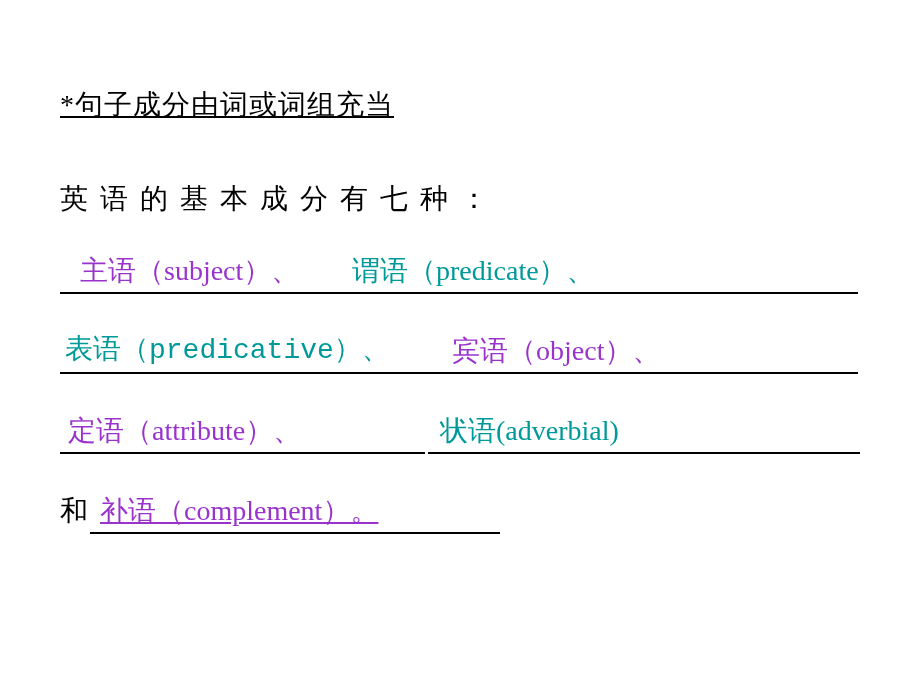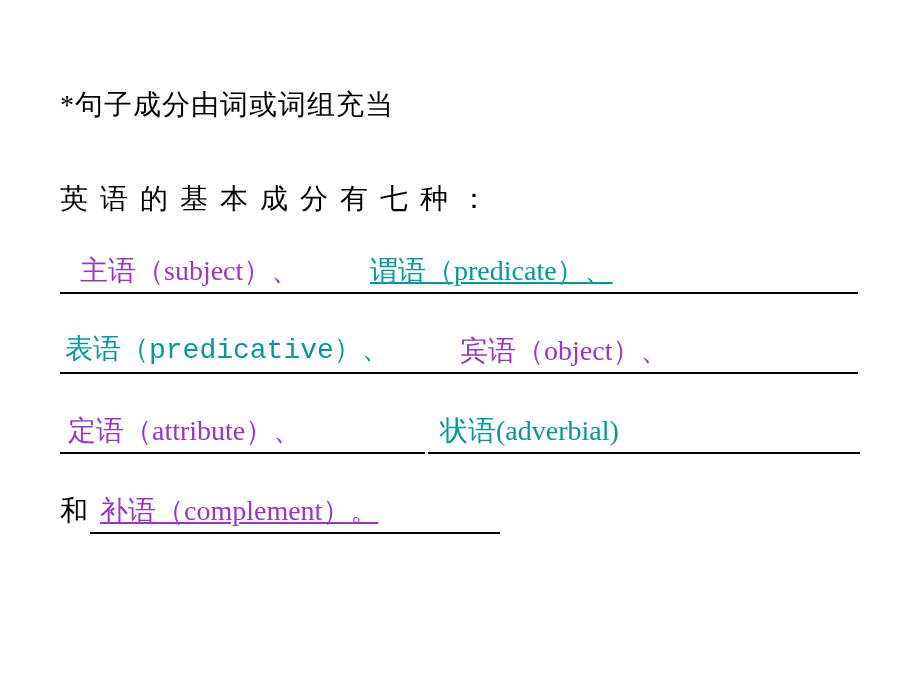--- a/index.html
+++ b/index.html
@@ -13,20 +13,21 @@
       background: #ffffff;
       font-family: "SimSun", "宋体", serif;
       padding: 85px 60px 40px 60px;
       font-size: 28px;
       line-height: 1.4;
       color: #000;
     }
     .title-line {
       margin-bottom: 55px;
       letter-spacing: 1px;
+      text-decoration: underline;
     }
     .intro-line {
       margin-bottom: 30px;
       letter-spacing: 12px;
     }
     .content-line {
       position: relative;
       height: 62px;
       margin-bottom: 18px;
     }
@@ -60,27 +61,27 @@
   </style>
 </head>
 <body>
 
 <div class="title-line">*句子成分由词或词组充当</div>
 
 <div class="intro-line">英语的基本成分有七种：</div>
 
 <div class="content-line">
   <span class="fill-text purple" style="left: 20px; font-family: Liberation Serif, serif;">主语（subject）、</span>
-  <span class="fill-text teal" style="left: 310px; text-decoration: underline;">谓语（predicate）、</span>
+  <span class="fill-text teal" style="left: 292px;">谓语（predicate）、</span>
   <div class="underline" style="left: 0; width: 798px;"></div>
 </div>
 
 <div class="content-line">
   <span class="fill-text teal" style="left: 5px; font-family: Liberation Mono, monospace;">表语（predicative）、</span>
-  <span class="fill-text purple" style="left: 400px;">宾语（object）、</span>
+  <span class="fill-text purple" style="left: 392px;">宾语（object）、</span>
   <div class="underline" style="left: 0; width: 380px;"></div>
   <div class="underline" style="left: 380px; width: 418px;"></div>
 </div>
 
 <div class="content-line">
   <span class="fill-text purple" style="left: 8px; text-align: center;">定语（attribute）、</span>
   <span class="fill-text teal" style="left: 380px;">状语(adverbial)</span>
   <div class="underline" style="left: 0; width: 365px;"></div>
   <div class="underline" style="left: 368px; width: 432px;"></div>
 </div>

